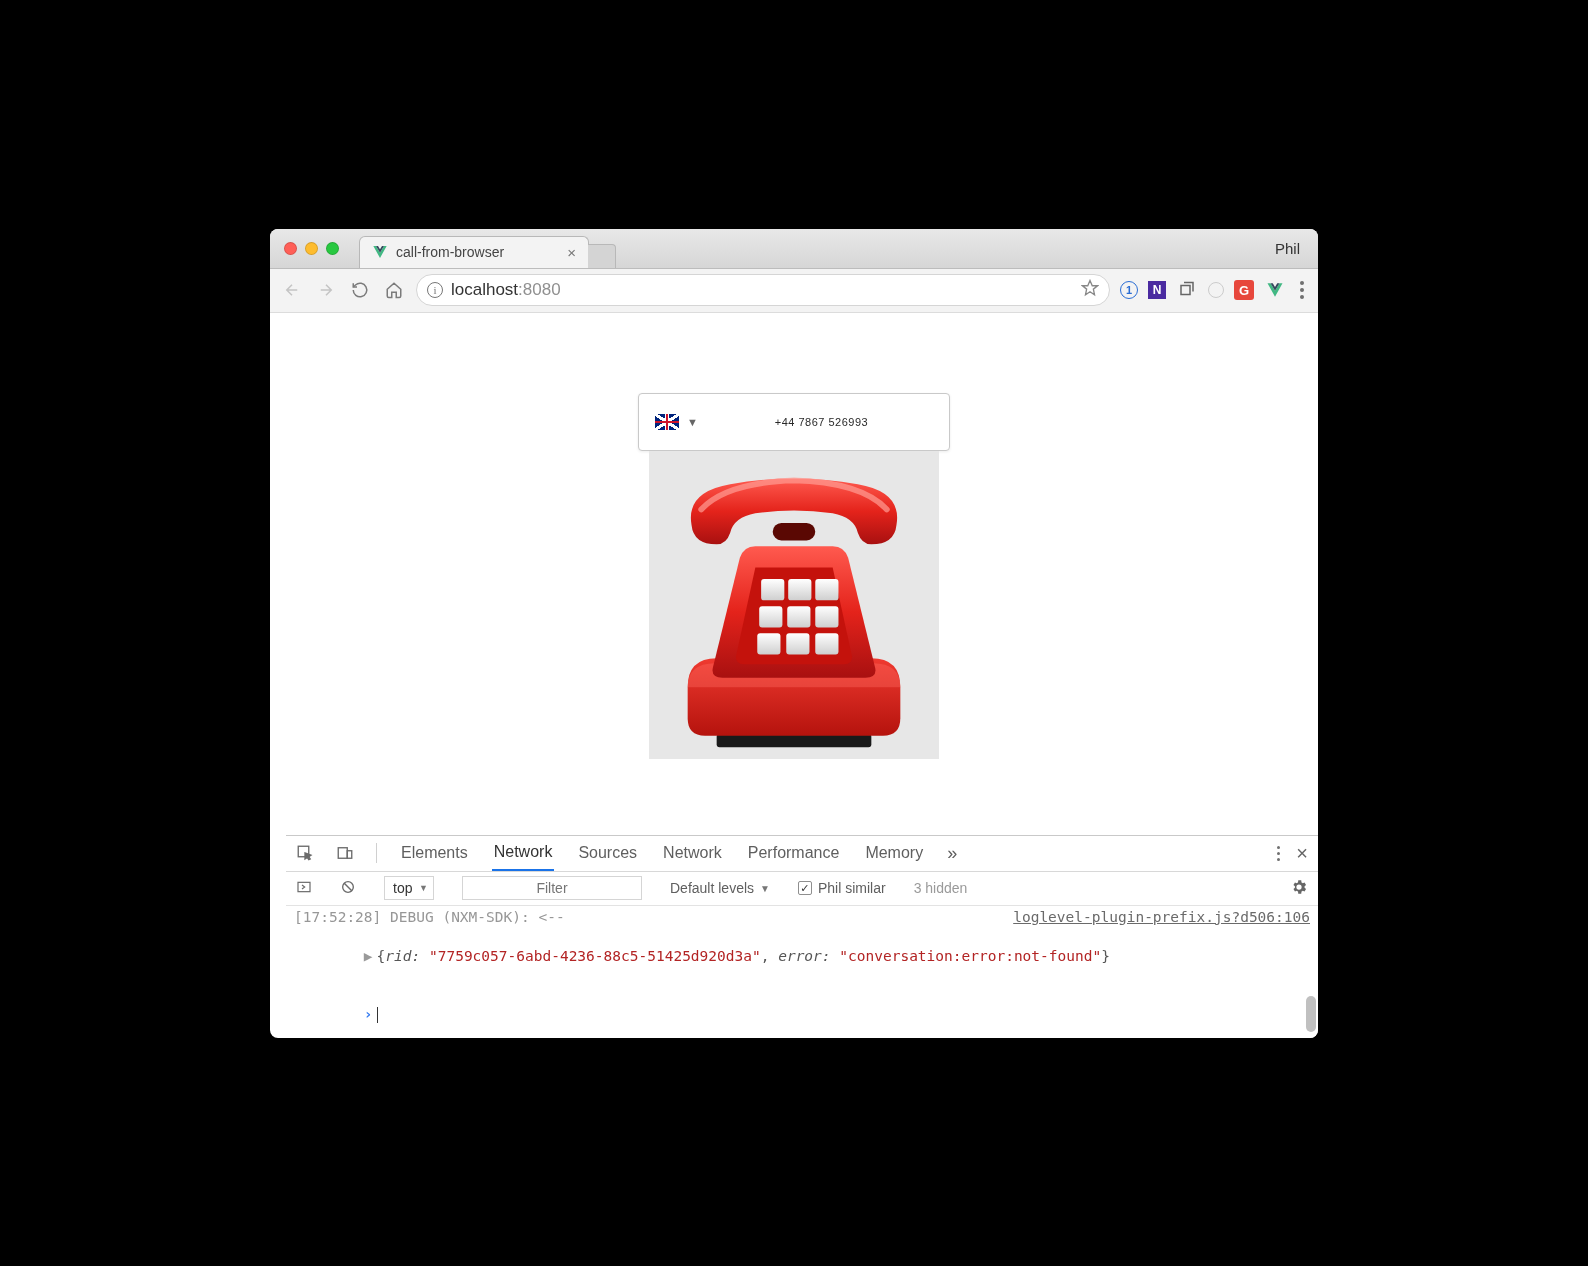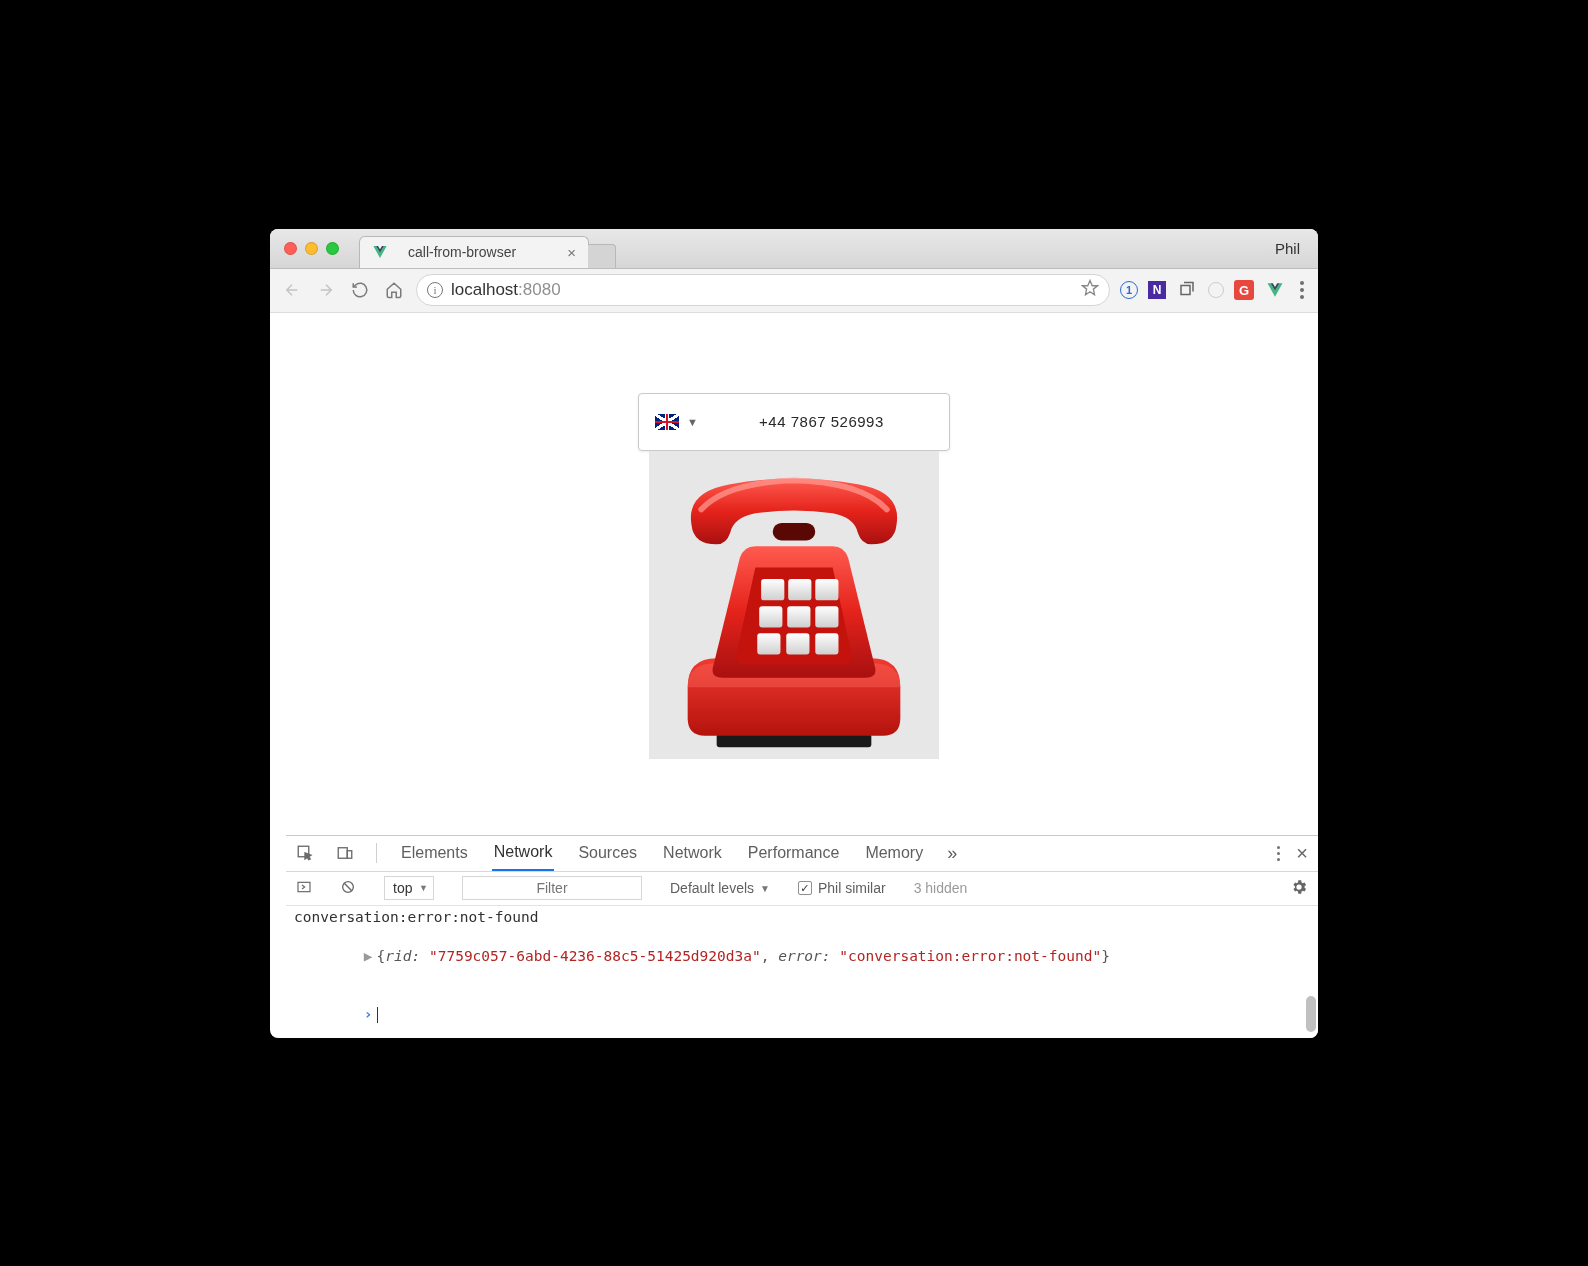--- a/index.html
+++ b/index.html
@@ -43,21 +43,21 @@
   .light.green { background: #28c840; }
   .tabs-row {
     display: flex;
     align-items: flex-end;
     margin-left: 20px;
     height: 100%;
   }
   .tab {
     display: flex;
     align-items: center;
-    gap: 20px;
+    gap: 8px;
     background: #f3f3f3;
     border: 1px solid #b8b8b8;
     border-bottom: none;
     border-radius: 6px 6px 0 0;
     height: 32px;
     padding: 12px 12px;
     min-width: 230px;
     font-size: 14px;
     color: #444;
   }
@@ -172,21 +172,21 @@
       linear-gradient(to right,transparent 43%,#fff 43%,#fff 57%,transparent 57%),
       linear-gradient(33deg,transparent 44%,#fff 44%,#fff 56%,transparent 56%),
       linear-gradient(-33deg,transparent 44%,#fff 44%,#fff 56%,transparent 56%);
   }
   .flag-uk::after{
     background:
       linear-gradient(to bottom,transparent 46%,#cf142b 46%,#cf142b 54%,transparent 54%),
       linear-gradient(to right,transparent 46%,#cf142b 46%,#cf142b 54%,transparent 54%);
   }
   .flag-caret { color:#666; font-size:11px; margin-left:-4px;}
-  .phone-num { flex:1; text-align:center; font-size:15px; color:#292929; letter-spacing:0.5px;}
+  .phone-num { flex:1; text-align:center; font-size:11px; color:#292929; letter-spacing:0.5px;}
   
   .phone-img-box {
     width: 290px;
     background:#e7e7e7;
     padding: 14px 14px 0 14px;
     display:flex; justify-content:center;
   }
 
   
   .devtools {
@@ -468,21 +468,24 @@
       </span>
       <span class="hidden-count">3 hidden</span>
       <span class="gear">
         <svg viewBox="0 0 24 24" fill="#666">
             <path d="M19.4 13a7.5 7.5 0 0 0 0-2l2-1.6-2-3.4-2.4 1a7.3 7.3 0 0 0-1.7-1L15 3h-4l-.3 2.9a7.3 7.3 0 0 0-1.7 1l-2.4-1-2 3.4L6.6 11a7.5 7.5 0 0 0 0 2l-2 1.6 2 3.4 2.4-1a7.3 7.3 0 0 0 1.7 1L11 21h4l.3-2.9a7.3 7.3 0 0 0 1.7-1l2.4 1 2-3.4L19.4 13zM12 15.5A3.5 3.5 0 1 1 15.5 12 3.5 3.5 0 0 1 12 15.5z"></path>
           </svg>
       </span>
     </div>
 
     <div class="dt-console">
-      <div class="line">conversation:error:not-found</div>
+      <div class="toprow">
+        <span class="line" style="color:#979797">[17:52:28] DEBUG (NXM-SDK): &lt;--</span>
+        <span class="line srcref">loglevel-plugin-prefix.js?d506:106</span>
+      </div>
       <div class="line obj">
         <span class="caret">▶</span><span class="brace">{</span><span class="k">rid:</span> <span class="s">"7759c057-6abd-4236-88c5-51425d920d3a"</span><span class="brace">, </span><span class="k">error:</span> <span class="s">"conversation:error:not-found"</span><span class="brace">}</span>
       </div>
       <div class="line">
         <span class="prompt">›</span><span class="cursor"></span>
       </div>
       <div class="dt-scrollbar">
           <div class="thumb"></div>
         </div>
     </div>

